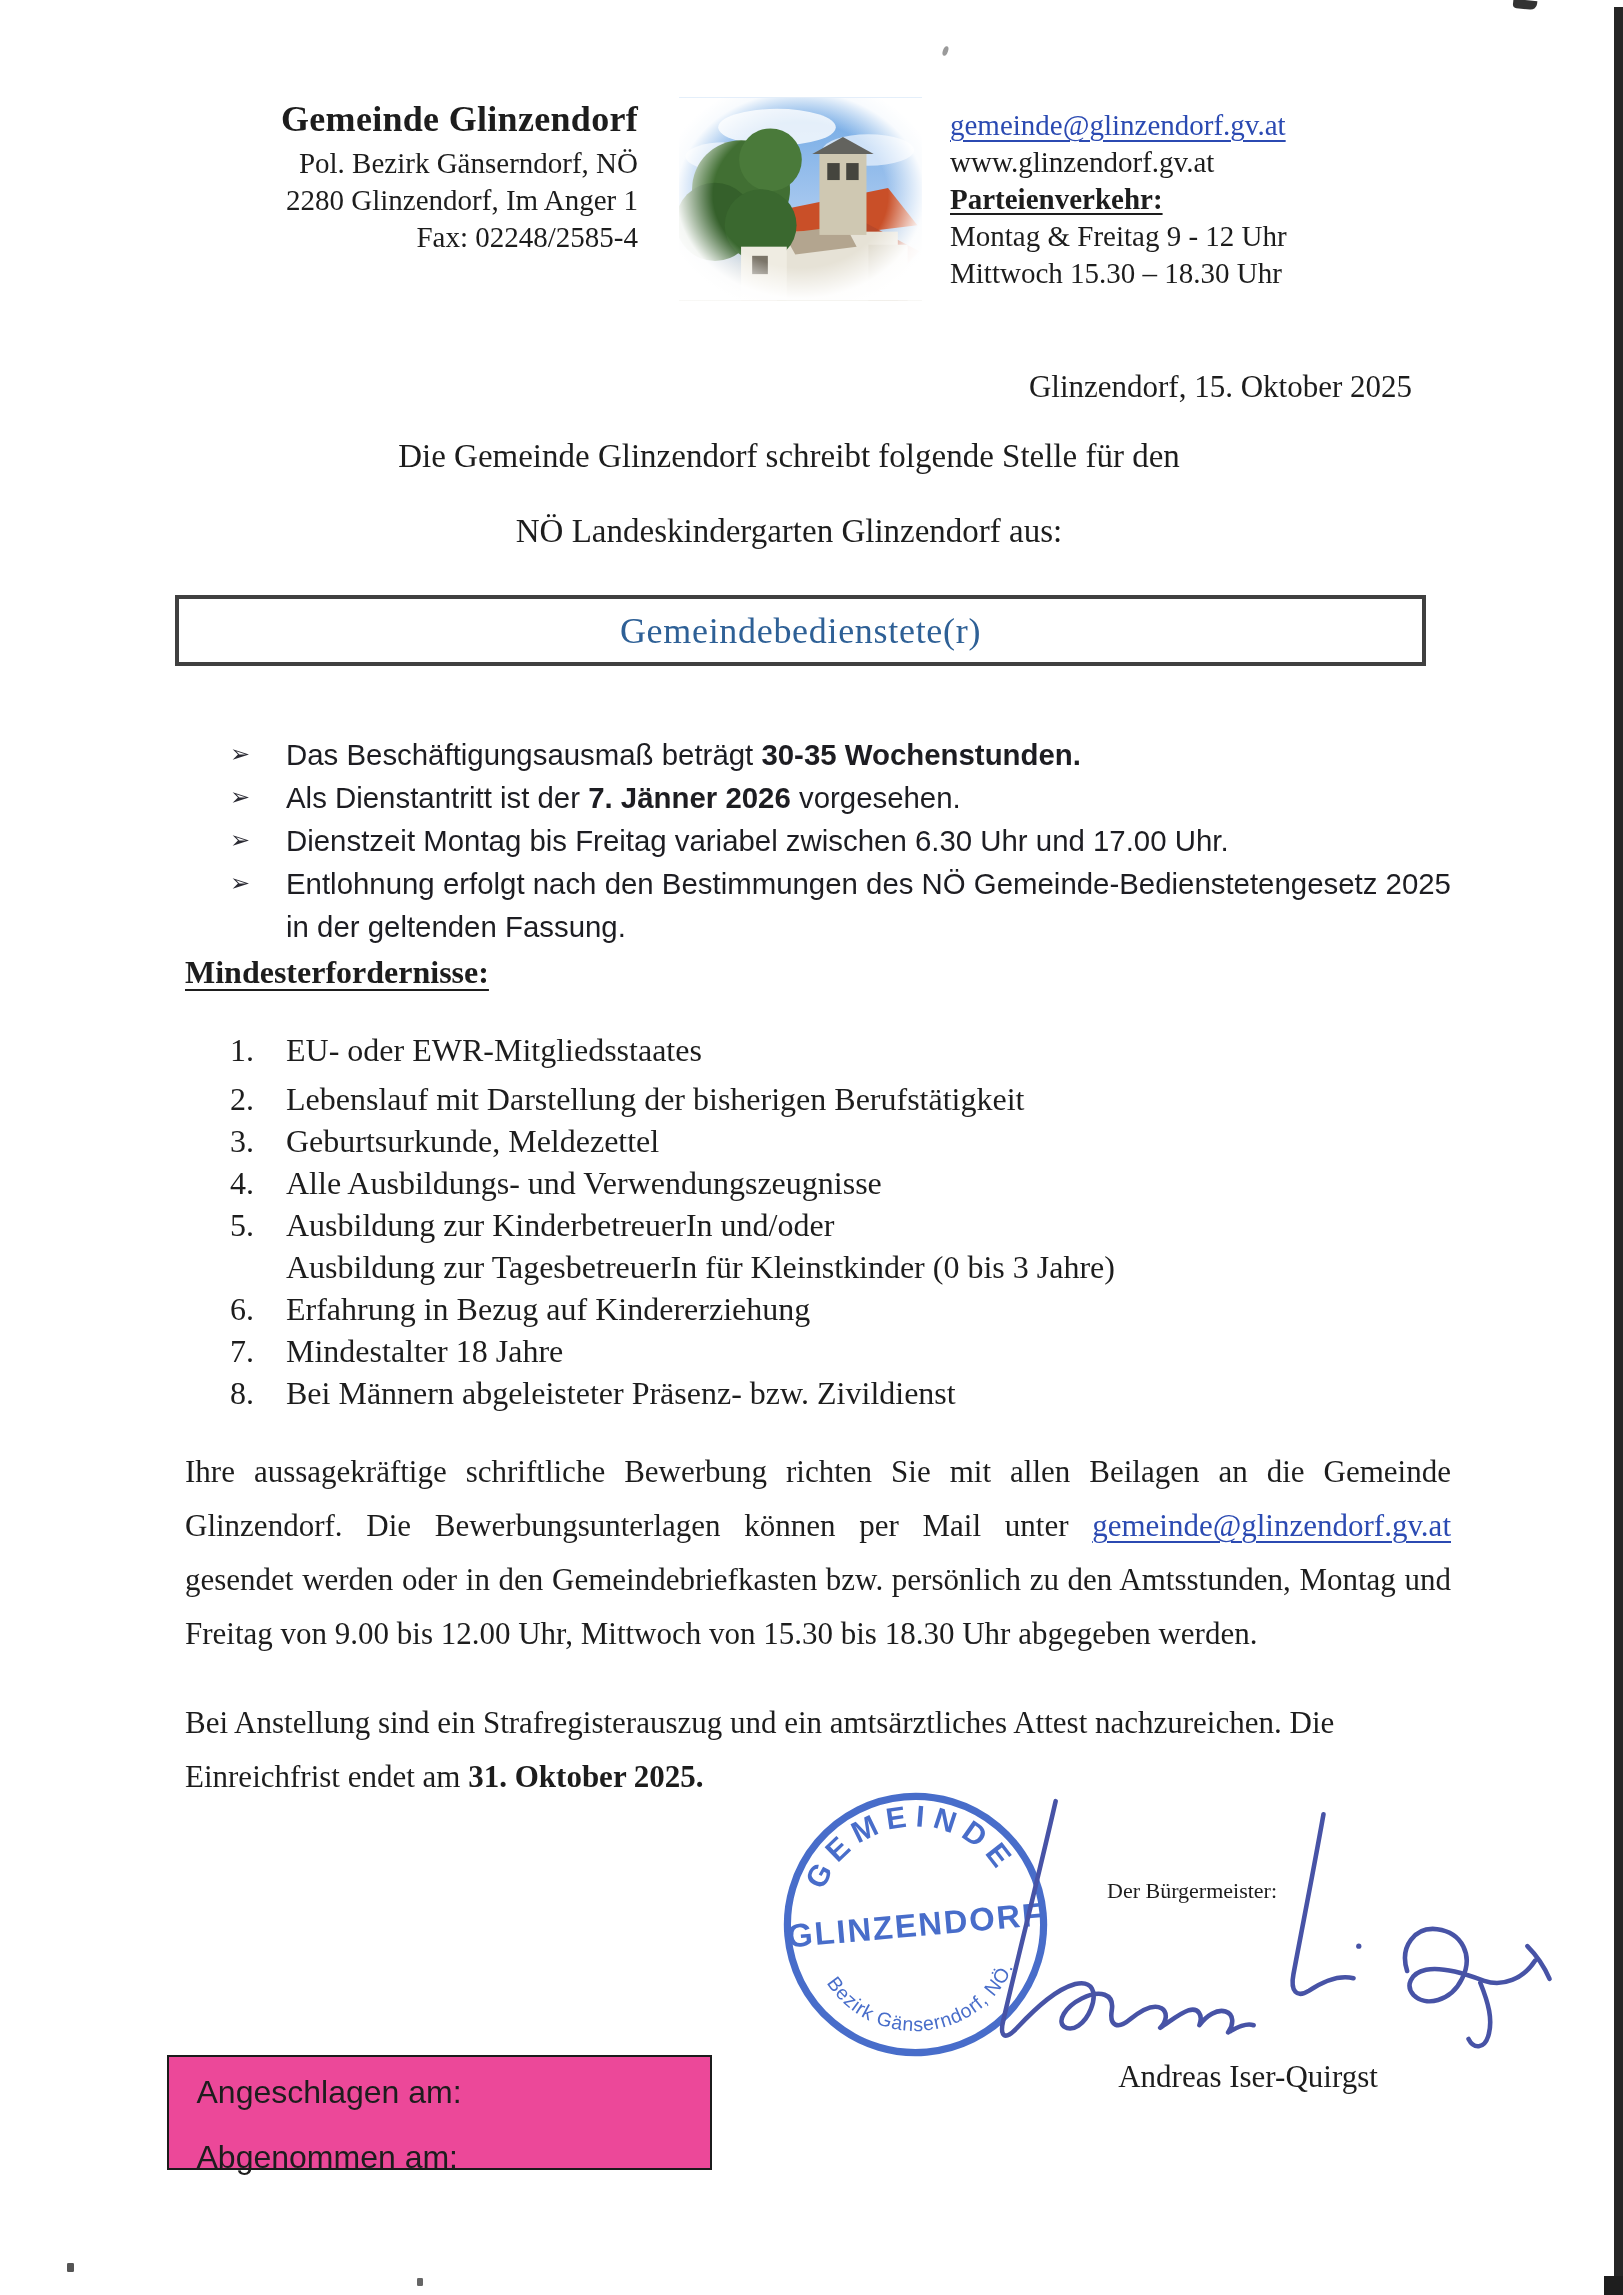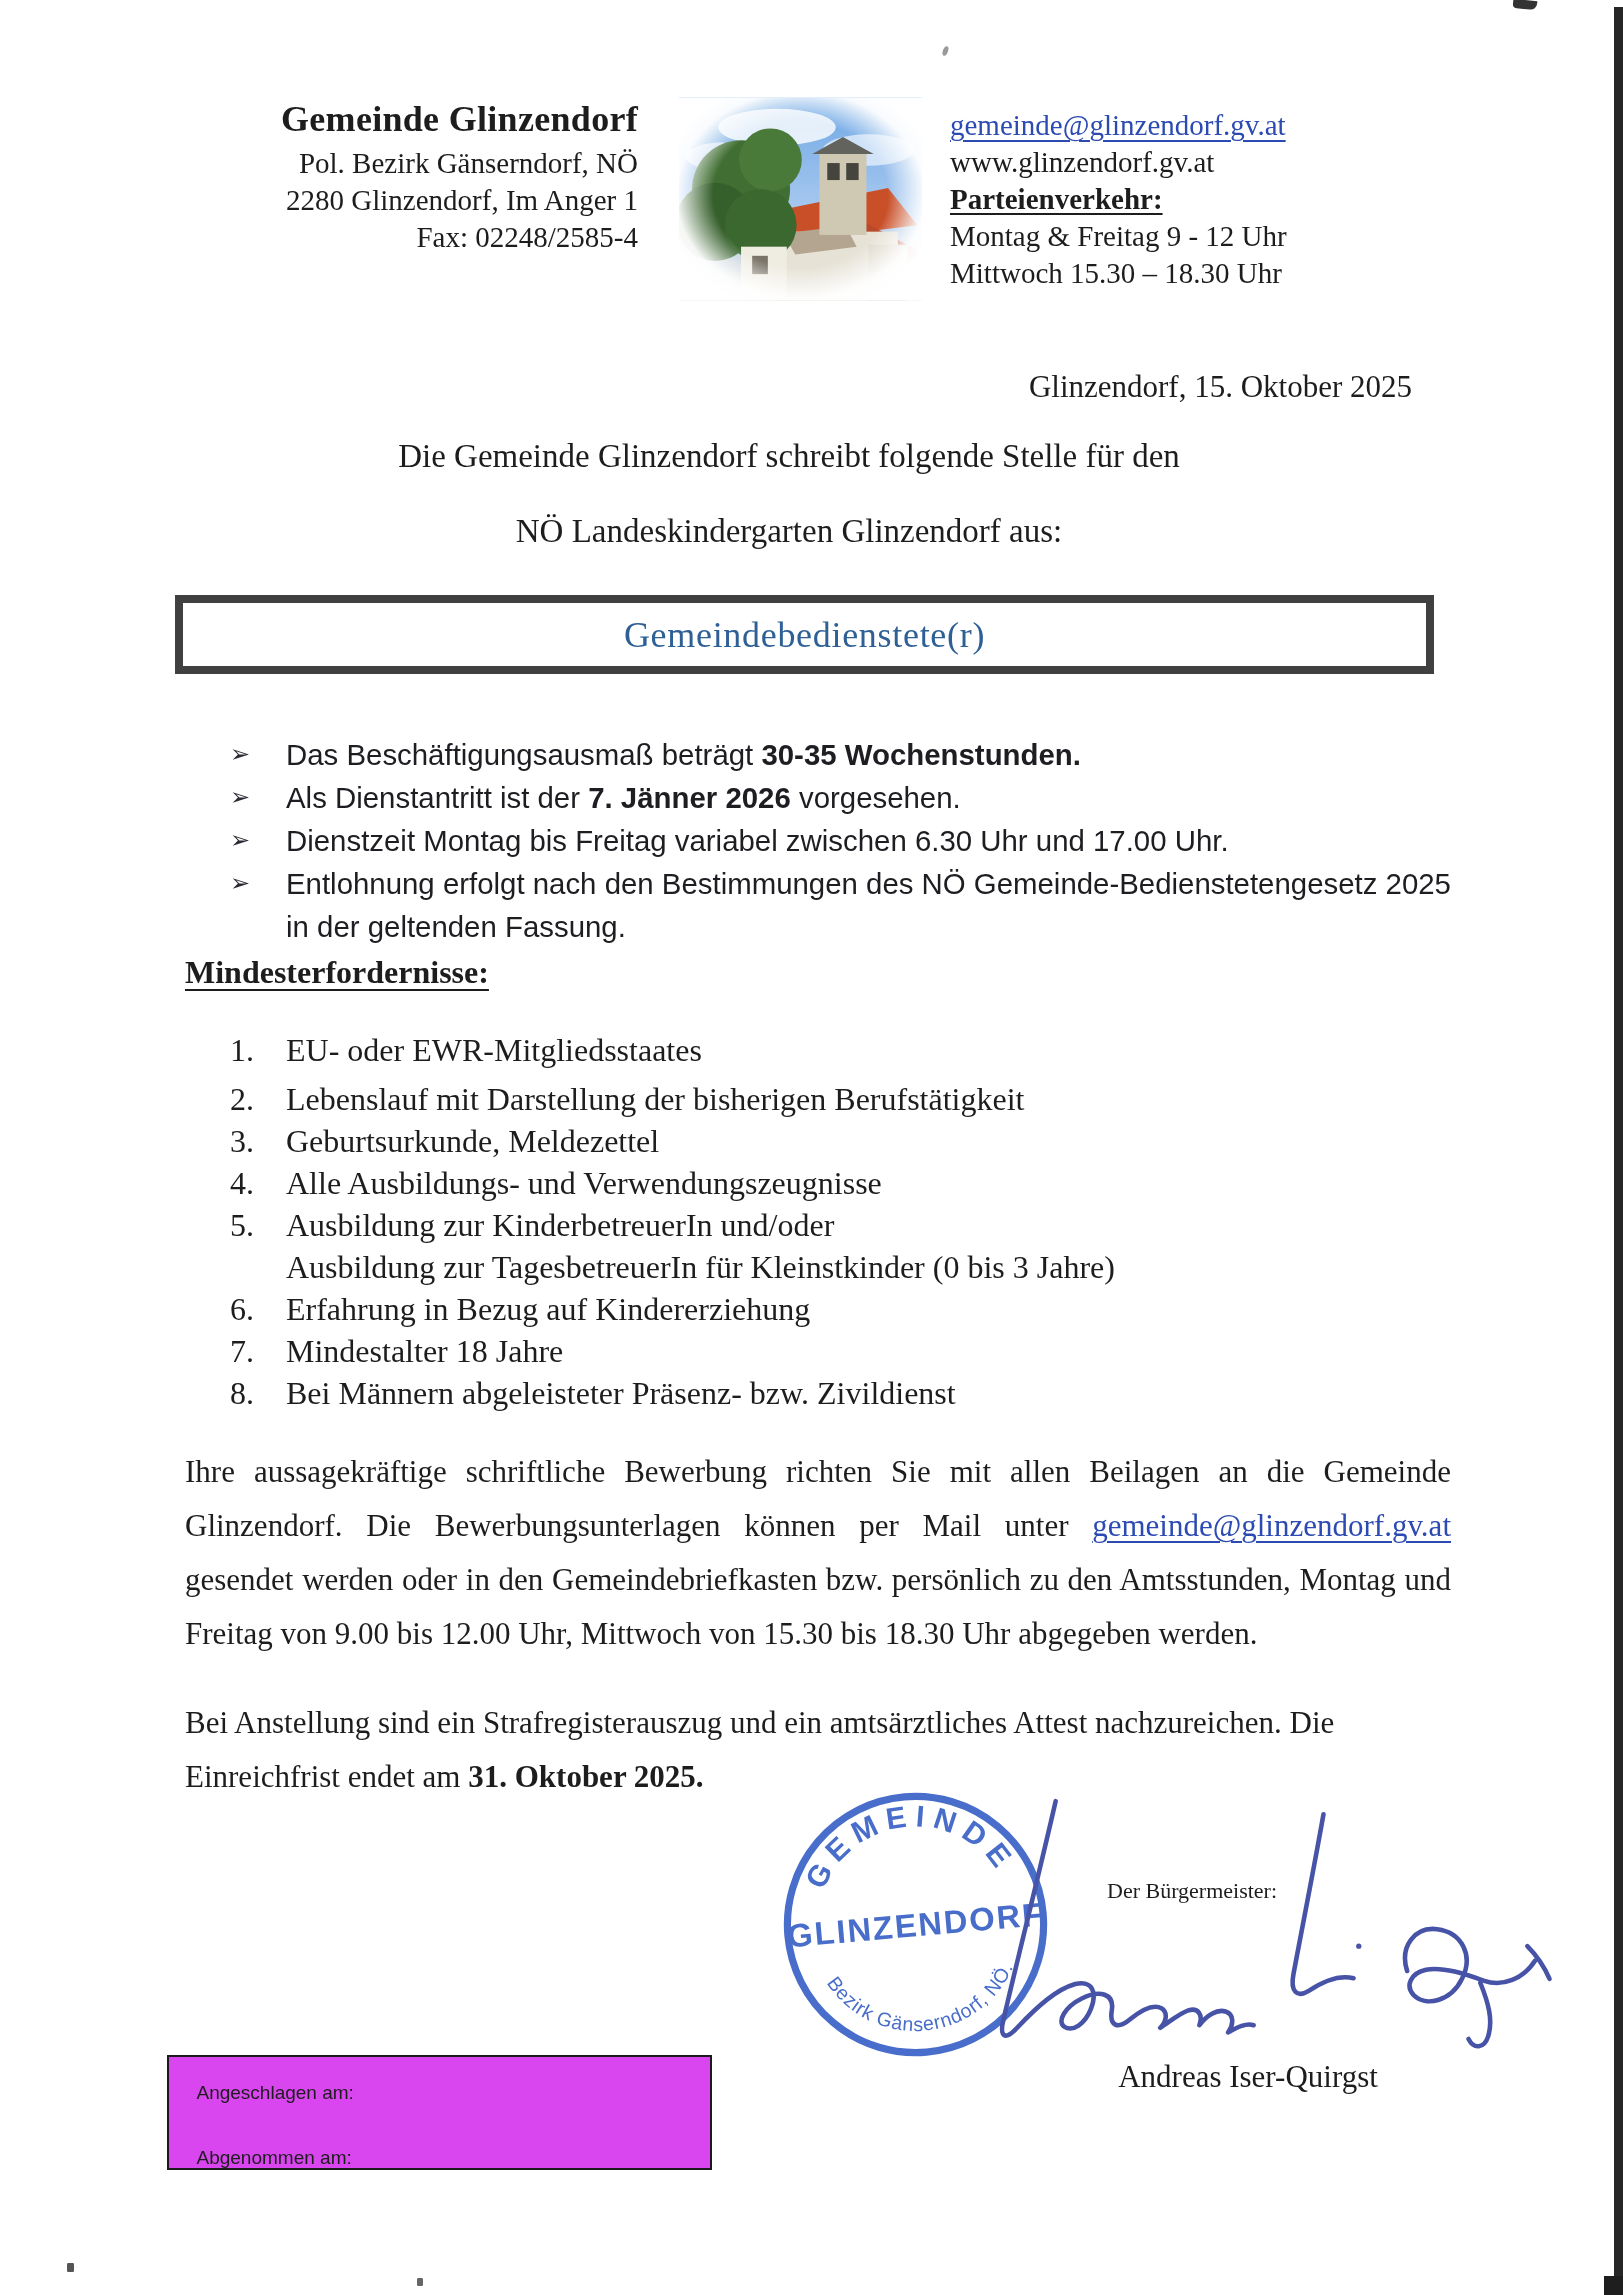--- a/index.html
+++ b/index.html
@@ -17,21 +17,21 @@
   #letterhead-right{left:950px;top:107px;font-size:29px;line-height:37px;}
   #email-link{color:#2b4ab2;text-decoration:underline;text-decoration-thickness:2px;text-underline-offset:4.6px;}
   #office-hours-label{font-weight:bold;text-decoration:underline;text-decoration-thickness:2px;text-underline-offset:3.9px;}
 
   
   #dateline{left:785px;top:368px;width:627px;text-align:right;font-size:31px;line-height:37px;}
   #intro{left:151px;top:437px;width:1276px;text-align:center;font-size:33px;}
   .il{line-height:39px;margin-bottom:36px;}
 
   
-  #title-box{left:175px;top:595px;width:1243px;height:63px;border:8px solid #404040;
+  #title-box{left:175px;top:595px;width:1243px;height:63px;border:4px solid #404040;
              display:flex;align-items:center;justify-content:center;background:#fff;}
   #position-title{font-size:36px;color:#2e6096;letter-spacing:0.7px;}
 
   
   #bullets{left:230px;top:733px;width:1230px;}
   .bullet-row{display:flex;align-items:flex-start;}
   .bullet-marker{flex:0 0 56px;font-family:"DejaVu Sans",sans-serif;font-size:24px;line-height:43px;color:#2a2a33;}
   .bullet-text{font-family:"Liberation Sans",sans-serif;font-size:29.4px;line-height:43px;width:1171px;color:#1d1d22;}
   .b{font-weight:bold;margin-top:11px;}
 
@@ -50,21 +50,21 @@
   #para2{left:185px;top:1696px;width:1266px;font-size:31px;line-height:54px;}
 
   
   #mayor-label{left:1107px;top:1878px;font-size:22px;}
   #stamp{left:775px;top:1784px;width:281px;height:281px;opacity:.93;transform:rotate(-5deg);z-index:2;}
   #signature{left:957px;top:1775px;width:635px;height:294px;z-index:3;}
   #signatory{left:1078px;top:2059px;width:340px;text-align:center;font-size:31px;}
 
   
   #posting-box{left:167px;top:2055px;width:541px;height:111px;border:2.6px solid #1b1b1b;
-               font-family:"Liberation Sans",sans-serif;font-size:19px;line-height:37px;background:#d946ef;}
+               font-family:"Liberation Sans",sans-serif;font-size:32px;line-height:37px;background:#ec4899;}
   #posted-label{margin:17px 0 0 27.5px;}
   #removed-label{margin:27.5px 0 0 27.5px;}
 
   
   .artifact{background:#262626;}
   #edge-right{left:1614px;top:6.5px;width:9.8px;height:2289px;}
   #corner-mark{left:1513px;top:0;width:23.6px;height:8.5px;border-radius:0 0 6.5px 3.9px;transform:rotate(6deg);background:#333;}
   #bottom-nub{left:1604px;top:2276px;width:19px;height:19.6px;background:#1e1e1e;}
   #speck-1{left:943px;top:46px;width:5.2px;height:9.8px;background:#9a9a9a;border-radius:50%;transform:rotate(20deg);}
   #speck-2{left:67px;top:2263px;width:6.5px;height:9.2px;background:#555;border-radius:1.3px;}

